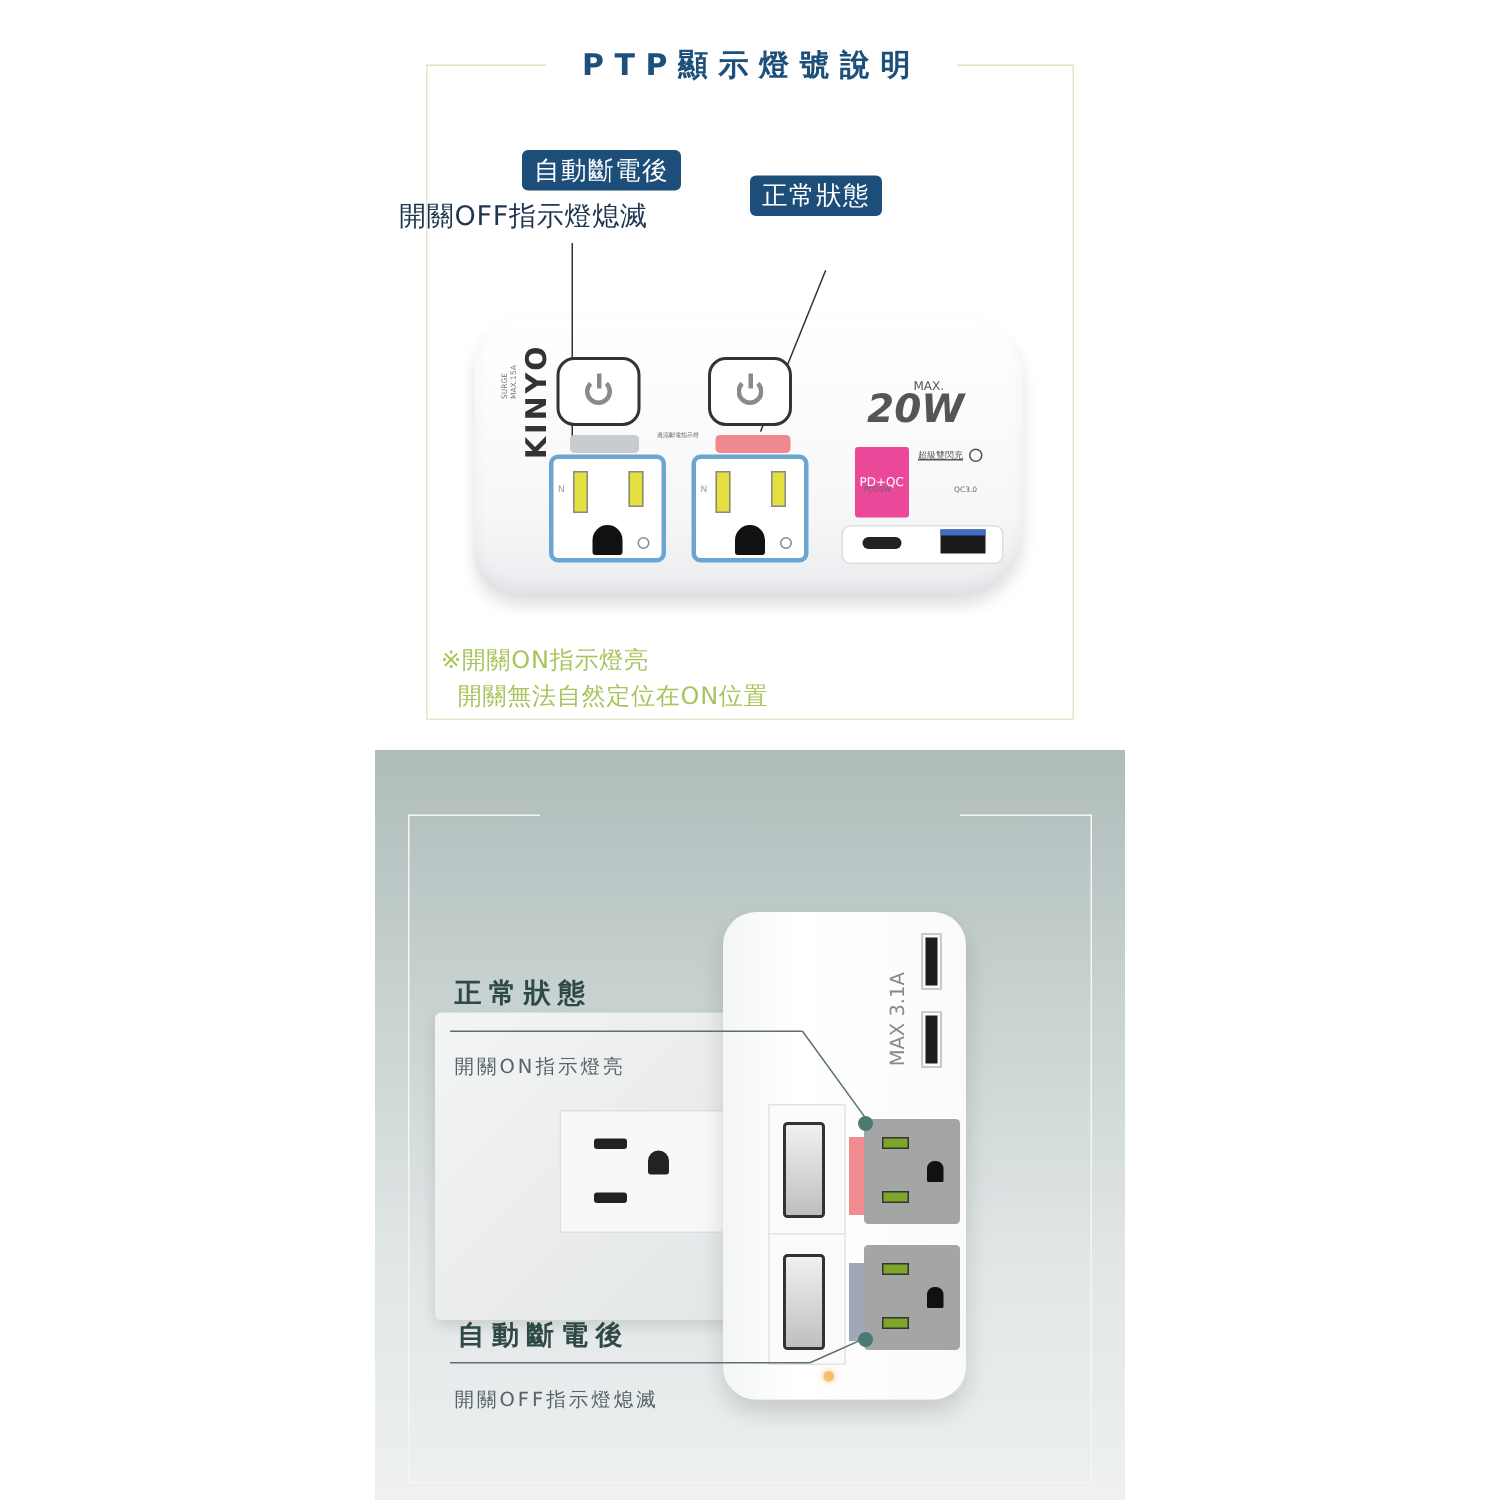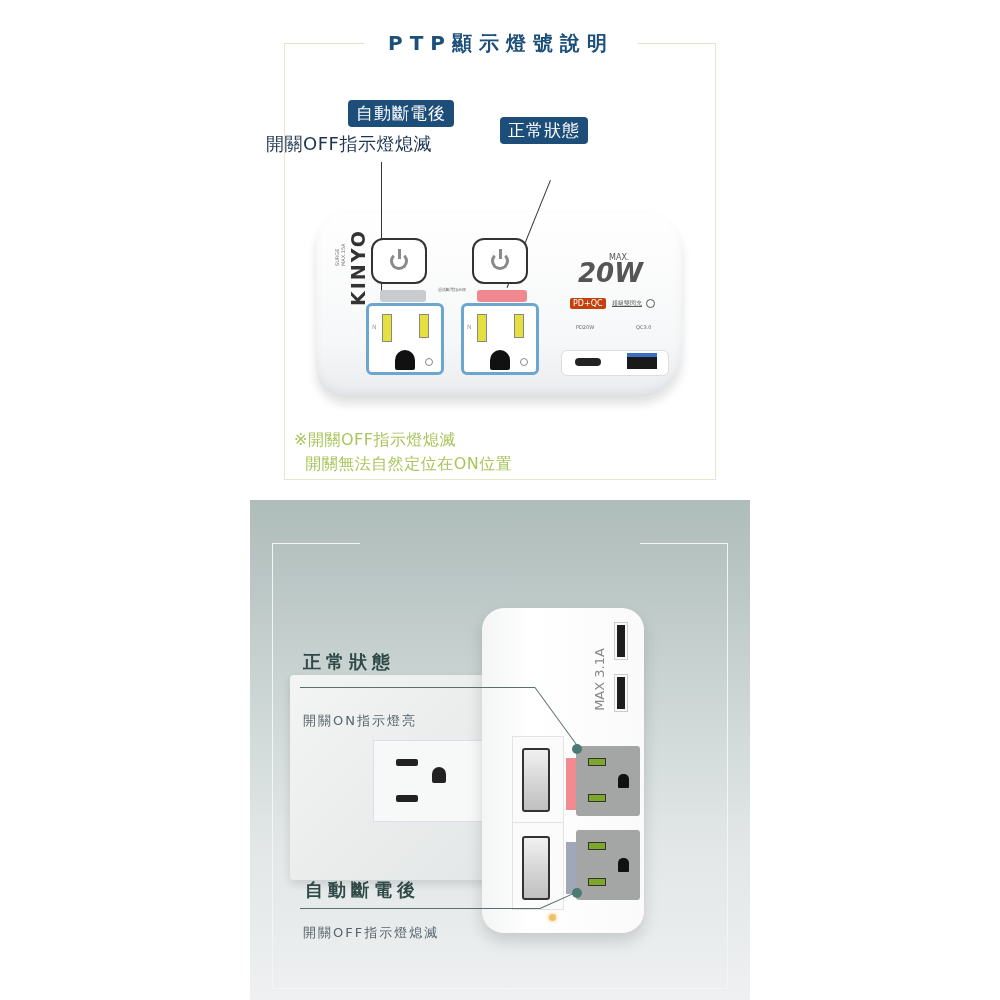--- a/index.html
+++ b/index.html
@@ -52,21 +52,21 @@
   .sock1-2 { left: 461px; top: 303px; }
   .slot-y { position: absolute; width: 10px; height: 24px; background: #e4e040; border: 1px solid #888; }
   .slot-a { left: 13px; top: 8px; height: 28px; }
   .slot-b { left: 50px; top: 8px; }
   .ground { position: absolute; left: 26px; top: 44px; width: 20px; height: 20px; background: #111; border-radius: 10px 10px 2px 2px; }
   .gsym { position: absolute; left: 56px; top: 52px; width: 8px; height: 8px; border: 1px solid #888; border-radius: 50%; }
   .nmark { position: absolute; left: 3px; top: 17px; font-size: 6px; color: #999; }
 
   .max-lbl { position: absolute; left: 609px; top: 253px; font-size: 8px; color: #555; }
   .watts { position: absolute; left: 578px; top: 258px; font-size: 26px; font-weight: bold; font-style: italic; color: #555; }
-  .pdqc { position: absolute; left: 570px; top: 298px; background: #c2410c; color: #fff; font-size: 8px; padding: 1px 3px; border-radius: 2px; }
+  .pdqc { position: absolute; left: 570px; top: 298px; background: #ec4899; color: #fff; font-size: 8px; padding: 19px 3px; border-radius: 2px; }
   .supercharge { position: absolute; left: 612px; top: 299px; font-size: 6px; color: #555; text-decoration: underline; }
   .qc-icon { position: absolute; left: 646px; top: 299px; width: 9px; height: 9px; border: 1px solid #555; border-radius: 50%; }
   .port-lbl { position: absolute; top: 324px; font-size: 5px; color: #666; }
   .port-lbl-pd { left: 576px; }
   .port-lbl-qc { left: 636px; }
   .port-box { position: absolute; left: 561px; top: 350px; width: 108px; height: 26px; border: 1px solid #ddd; border-radius: 6px; background: #fff; }
   .usbc { position: absolute; left: 575px; top: 358px; width: 26px; height: 8px; background: #222; border-radius: 4px; }
   .usba { position: absolute; left: 627px; top: 353px; width: 30px; height: 16px; background: #1a1a1a; border-top: 4px solid #3b6ec4; }
 
   .note { position: absolute; left: 294px; top: 428px; font-size: 16px; color: #a8c55b; line-height: 24px; letter-spacing: 0.5px; white-space: pre; }
@@ -120,21 +120,21 @@
   .line2 { position: absolute; height: 1px; background: #5b6f6f; }
   .l-on-h { left: 50px; top: 187px; width: 235px; }
   .l-on-d { left: 285px; top: 187px; width: 72px; transform-origin: left; transform: rotate(54deg); }
   .l-off-h { left: 50px; top: 408px; width: 240px; }
   .l-off-d { left: 290px; top: 408px; width: 42px; transform-origin: left; transform: rotate(-24deg); }
 
   .p2-heading { position: absolute; font-size: 18px; font-weight: bold; color: #2f4a46; letter-spacing: 5px; }
   .p2-head-on { left: 53px; top: 150px; }
   .p2-head-off { left: 55px; top: 378px; }
   .p2-desc { position: absolute; font-size: 13px; color: #55636a; letter-spacing: 2px; }
-  .p2-desc-on { left: 53px; top: 202px; margin-top: 10px; }
+  .p2-desc-on { left: 53px; top: 202px; }
   .p2-desc-off { left: 53px; top: 424px; }
 </style>
 </head>
 <body>
 
 <div class="panel1">
   <div class="frame1"></div>
   <div class="frame1-top-l"></div>
   <div class="frame1-top-r"></div>
   <div class="title1">PTP顯示燈號說明</div>
@@ -180,21 +180,21 @@
   <div class="watts">20W</div>
   <div class="pdqc">PD+QC</div>
   <div class="supercharge">超級雙閃充</div>
   <div class="qc-icon"></div>
   <div class="port-lbl port-lbl-pd">PD20W</div>
   <div class="port-lbl port-lbl-qc">QC3.0</div>
   <div class="port-box"></div>
   <div class="usbc"></div>
   <div class="usba"></div>
 
-  <div class="note">※開關OFF指示燈熄滅
+  <div class="note">※開關ON指示燈亮
   開關無法自然定位在ON位置</div>
 </div>
 
 <div class="panel2">
   <div class="frame2"></div>
   <div class="frame2-top-l"></div>
   <div class="frame2-top-r"></div>
 
   <div class="wallplate"></div>
   <div class="wallsock">

